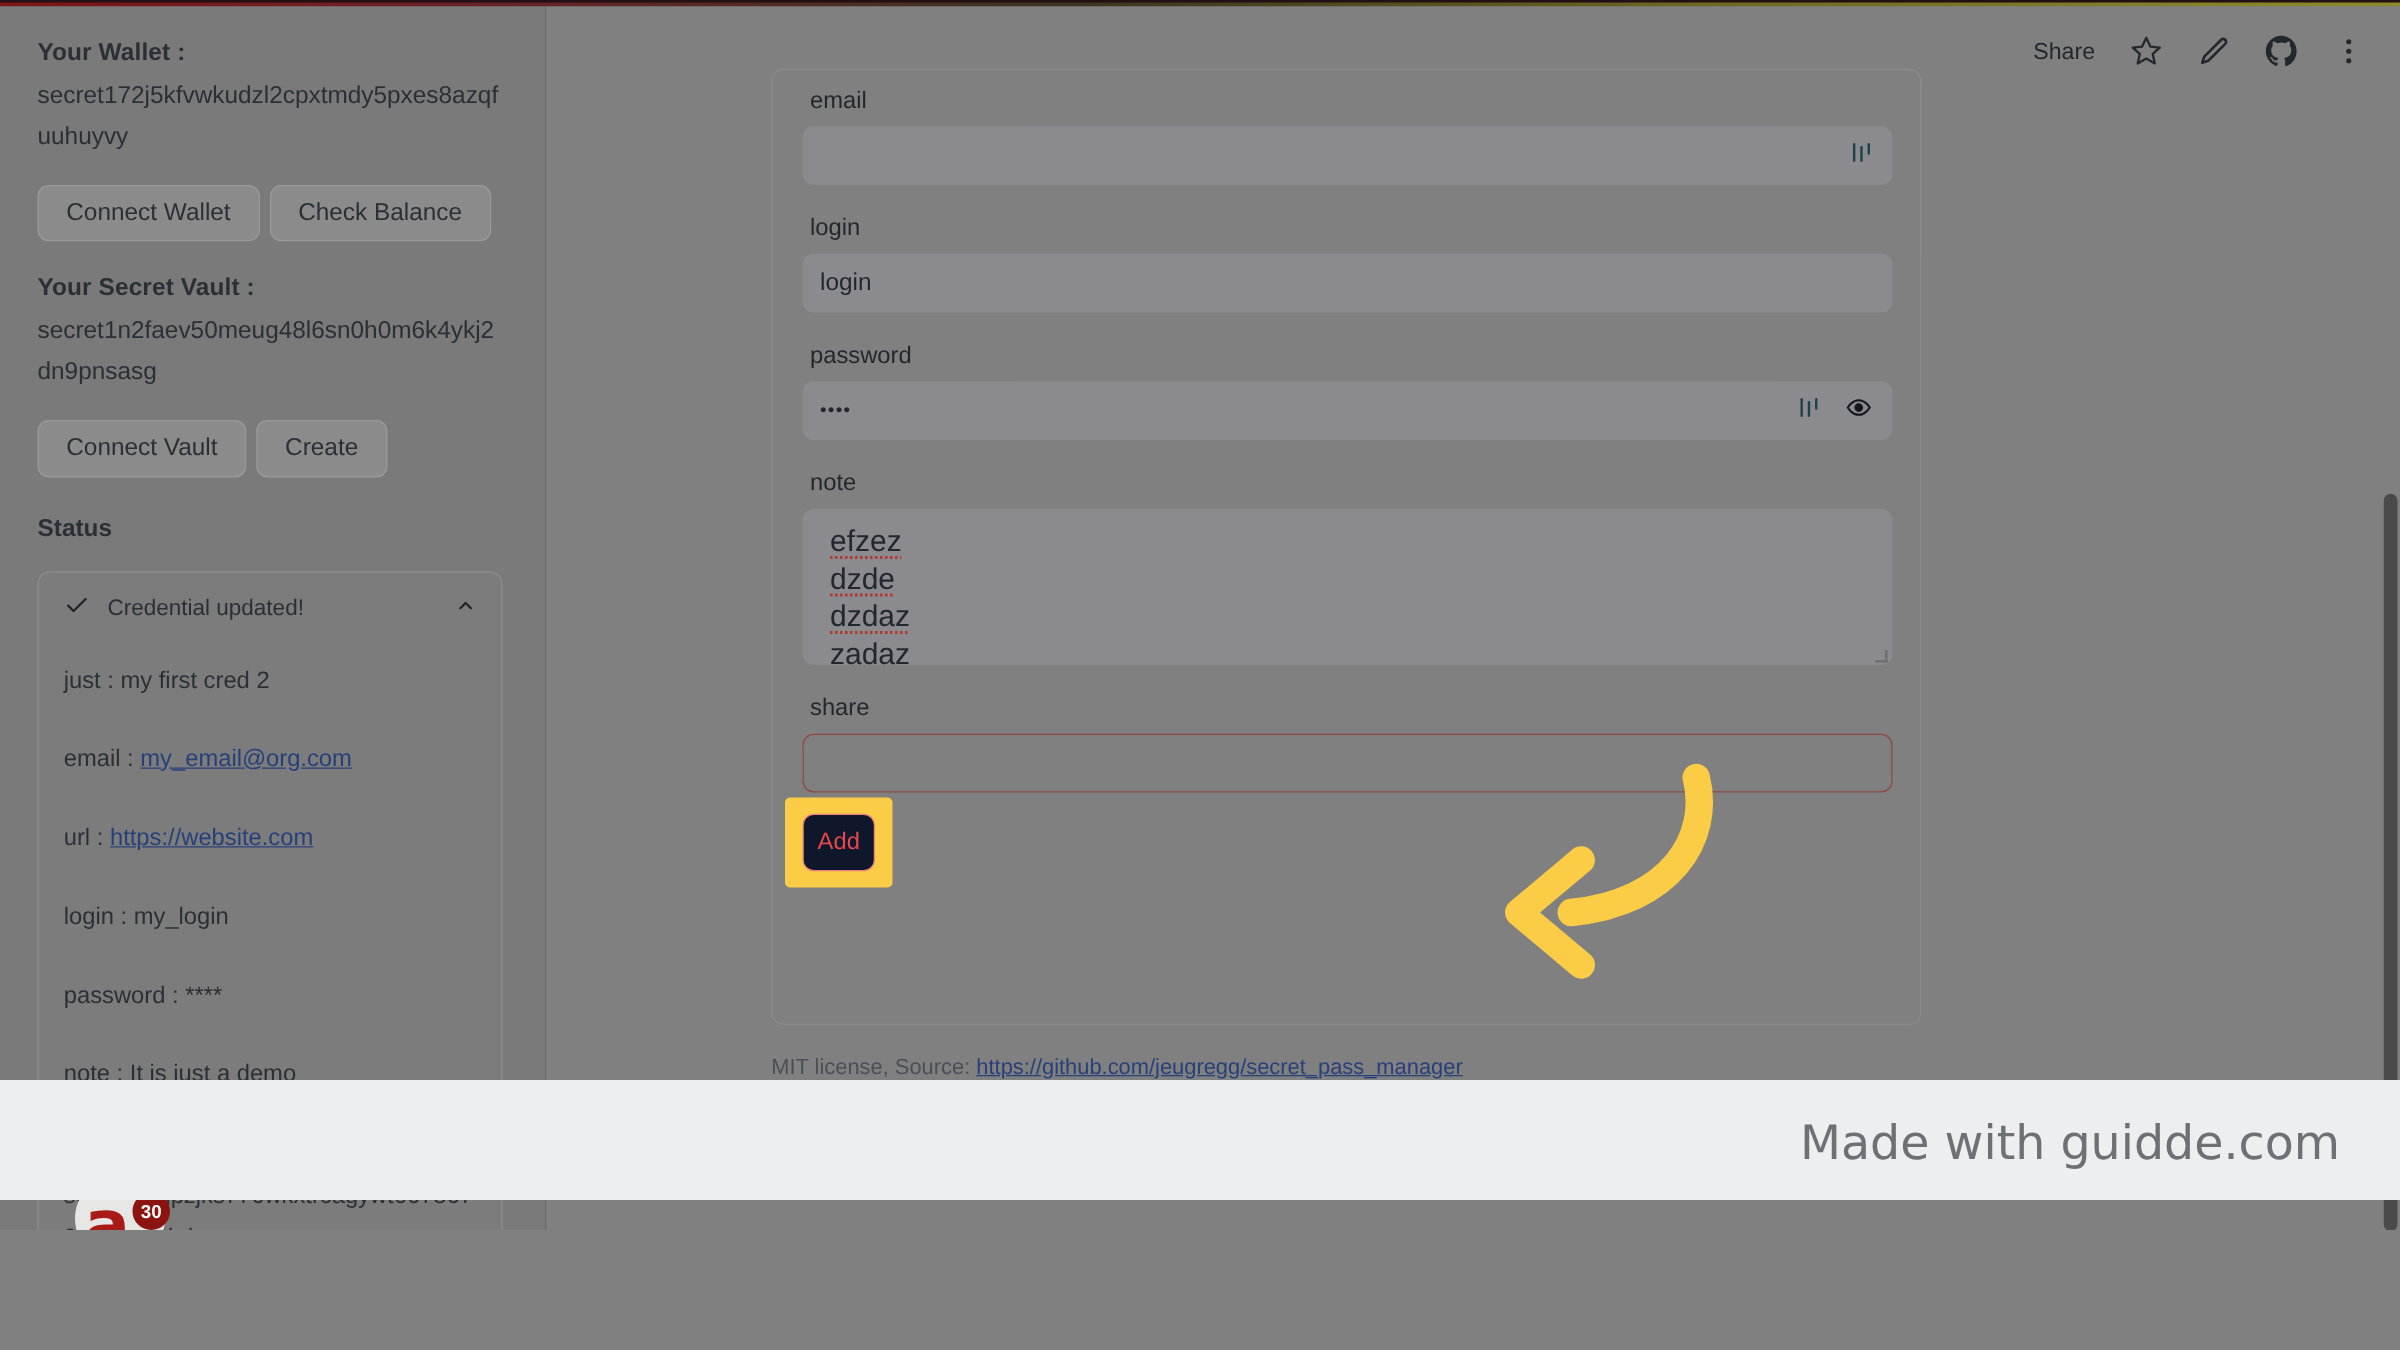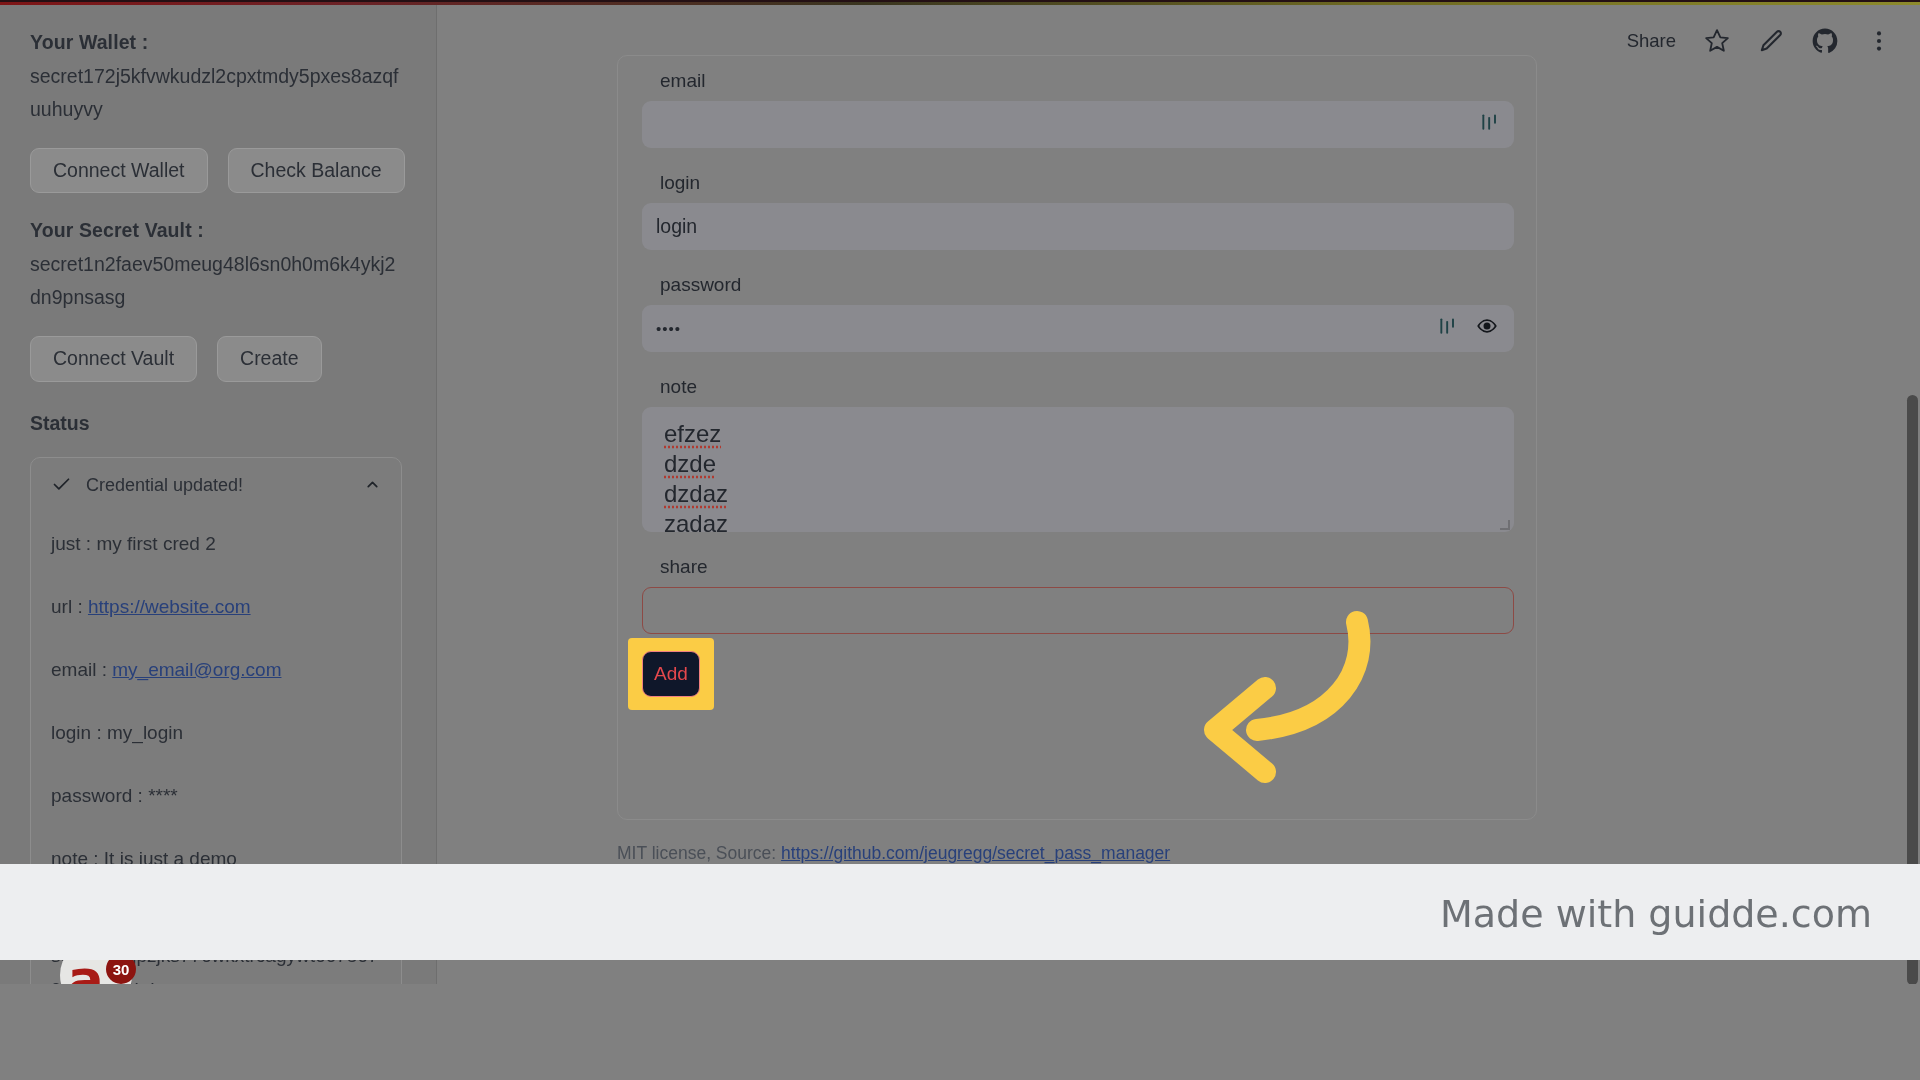--- a/index.html
+++ b/index.html
@@ -28,21 +28,21 @@
     background: #7a7a7a;
     border-right: 1px solid #6e6e6e;
     padding: 18px 30px 0 30px;
     overflow: hidden;
   }
   .sb-h { font-size: 19.5px; font-weight: bold; color: #2b2f36; margin-top: 8px; letter-spacing: .1px;}
   .sb-addr {
     font-size: 19.5px; color: #2b2f36; line-height: 33px;
     word-break: break-all; margin-top: 6px; max-width: 372px;
   }
-  .btn-row { display: flex; gap: 20px; margin-top: 22px; }
+  .btn-row { display: flex; gap: 8px; margin-top: 22px; }
   .sb-btn {
     background: #8b8b8b; border: 1px solid #9a9a9a; border-radius: 9px;
     color: #2b2f36; font-size: 19.5px; padding: 10px 22px;
     font-family: "Liberation Sans", sans-serif; cursor: pointer; line-height: 1.2;
   }
   .sb-label { font-size: 19.5px; font-weight: bold; color: #2b2f36; margin-top: 30px; }
 
   #status-card {
     margin-top: 22px; width: 372px;
     border: 1px solid #8d8d8d; border-radius: 10px;
@@ -82,21 +82,21 @@
 
   
   #main { position: absolute; left: 437px; top: 5px; width: 1483px; height: 979px; overflow: hidden; }
 
   #form-card {
     position: absolute; left: 180px; top: 50px; width: 920px; height: 765px;
     border: 1px solid #8b8b8b; border-radius: 10px;
   }
   #form-inner { position: absolute; left: 24px; top: 14px; width: 872px; }
 
-  .f-label { font-size: 19px; color: #23272e; margin: 0 0 9px 18px; }
+  .f-label { font-size: 19px; color: #23272e; margin: 0 0 9px 6px; }
   .f-group { margin-bottom: 24px; }
   .f-input {
     width: 872px; height: 47px; background: #8a8a8f;
     border: none; border-radius: 9px;
     font-size: 19.5px; color: #23272e; padding: 0 54px 0 14px;
     font-family: "Liberation Sans", sans-serif;
     display: flex; align-items: center; position: relative;
   }
   .f-input .val { color: #23272e; }
   .in-icons { position: absolute; right: 14px; top: 0; height: 47px; display: flex; align-items: center; gap: 16px; }
@@ -200,24 +200,24 @@
           <svg width="17" height="17" viewBox="0 0 24 24" fill="none" stroke="#1f2329" stroke-width="2.4" stroke-linecap="round" stroke-linejoin="round">
               <polyline points="18 15 12 9 6 15"></polyline>
             </svg>
         </span>
       </div>
 
       <div class="kv">
         <span>just : </span><span>my first cred 2</span>
       </div>
       <div class="kv">
+        <span>email : </span><a href="#">my_email@org.com</a>
+      </div>
+      <div class="kv">
         <span>url : </span><a href="#">https://website.com</a>
-      </div>
-      <div class="kv">
-        <span>email : </span><a href="#">my_email@org.com</a>
       </div>
       <div class="kv">
         <span>login : </span><span>my_login</span>
       </div>
       <div class="kv">
         <span>password : </span><span>****</span>
       </div>
       <div class="kv">
         <span>note : </span><span>It is just a demo</span>
       </div>

